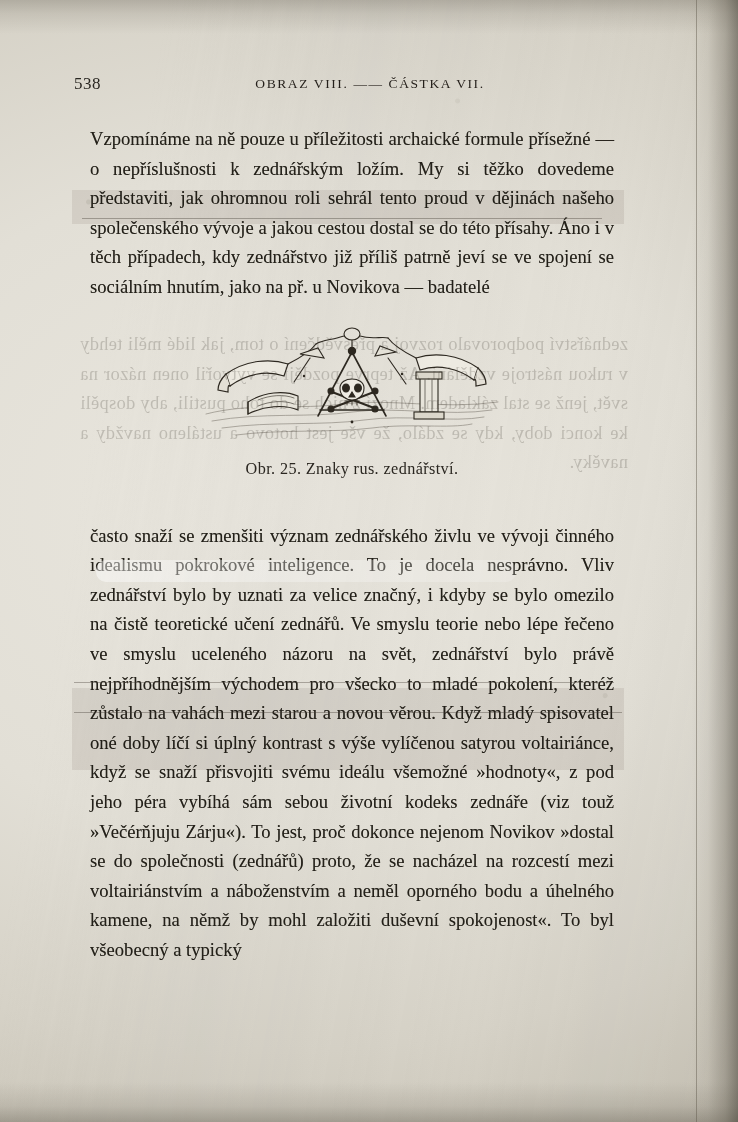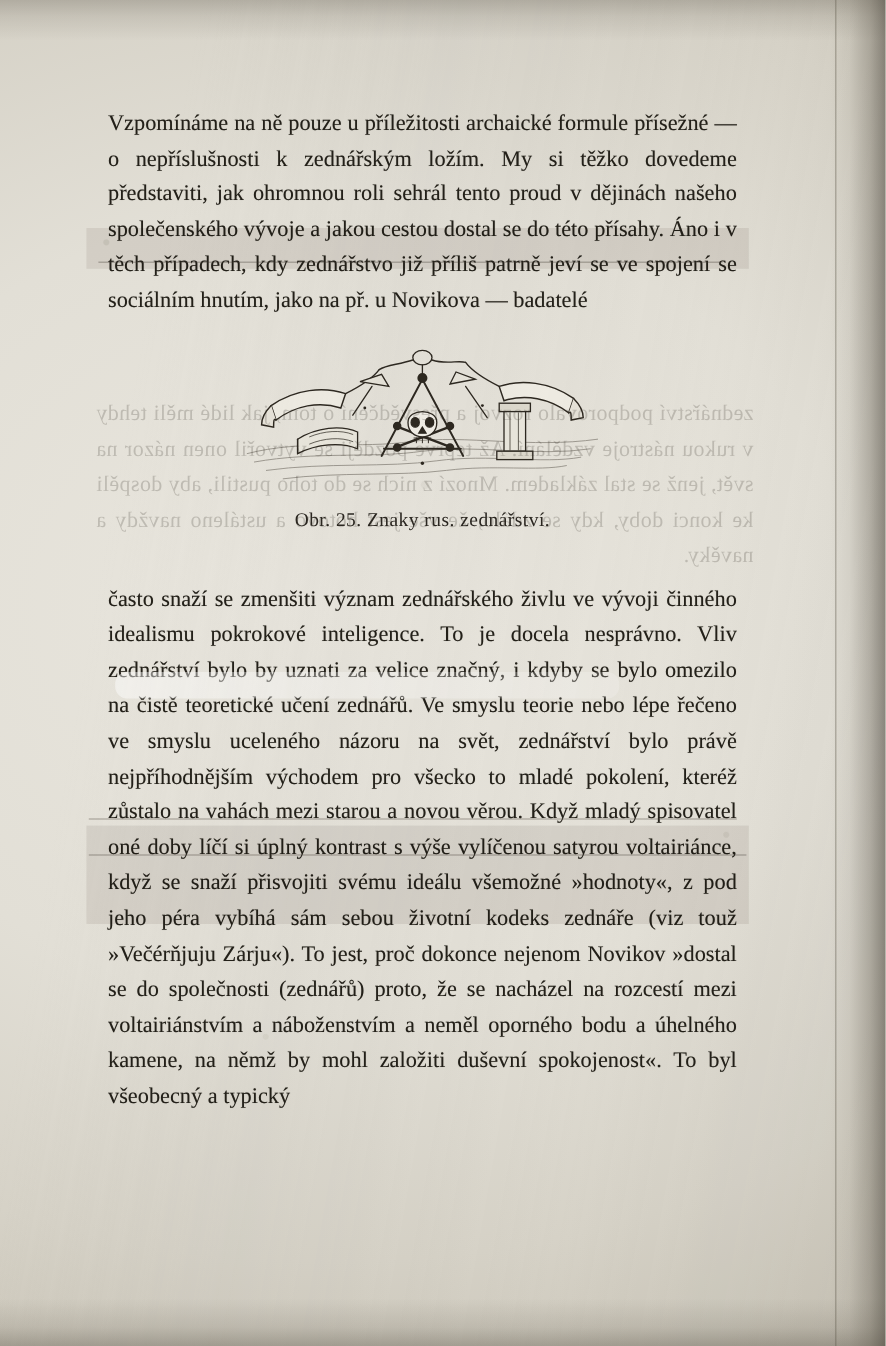--- a/index.html
+++ b/index.html
@@ -164,20 +164,24 @@
     mix-blend-mode: multiply;
   }
 </style>
 </head>
 <body>
 
 <div class="page">
 
   <div class="content">
 
+    <div class="runhead">
+      <div class="folio">538</div>
+      <div class="runtitle">OBRAZ VIII. —— ČÁSTKA VII.</div>
+    </div>
 
     <p class="body">Vzpomínáme na ně pouze u příležitosti archaické formule přísežné — o nepříslušnosti k zednářským ložím. My si těžko dovedeme představiti, jak ohromnou roli sehrál tento proud v dějinách našeho společenského vývoje a jakou cestou dostal se do této přísahy. Áno i v těch případech, kdy zednářstvo již příliš patrně jeví se ve spojení se sociálním hnutím, jako na př. u Novikova — badatelé</p>
 
     <div class="figure">
       <svg class="fig-img" viewBox="0 0 320 128">
         <g stroke="#2d2820" fill="none" stroke-width="1.1" stroke-linecap="round">
 
           <g stroke="#4a443a" stroke-width="0.7" opacity="0.55">
             <path d="M14 96 C60 84, 110 92, 150 86 C196 80, 250 92, 306 84"></path>
             <path d="M20 103 C70 94, 120 100, 160 94 C205 88, 255 99, 300 92"></path>

